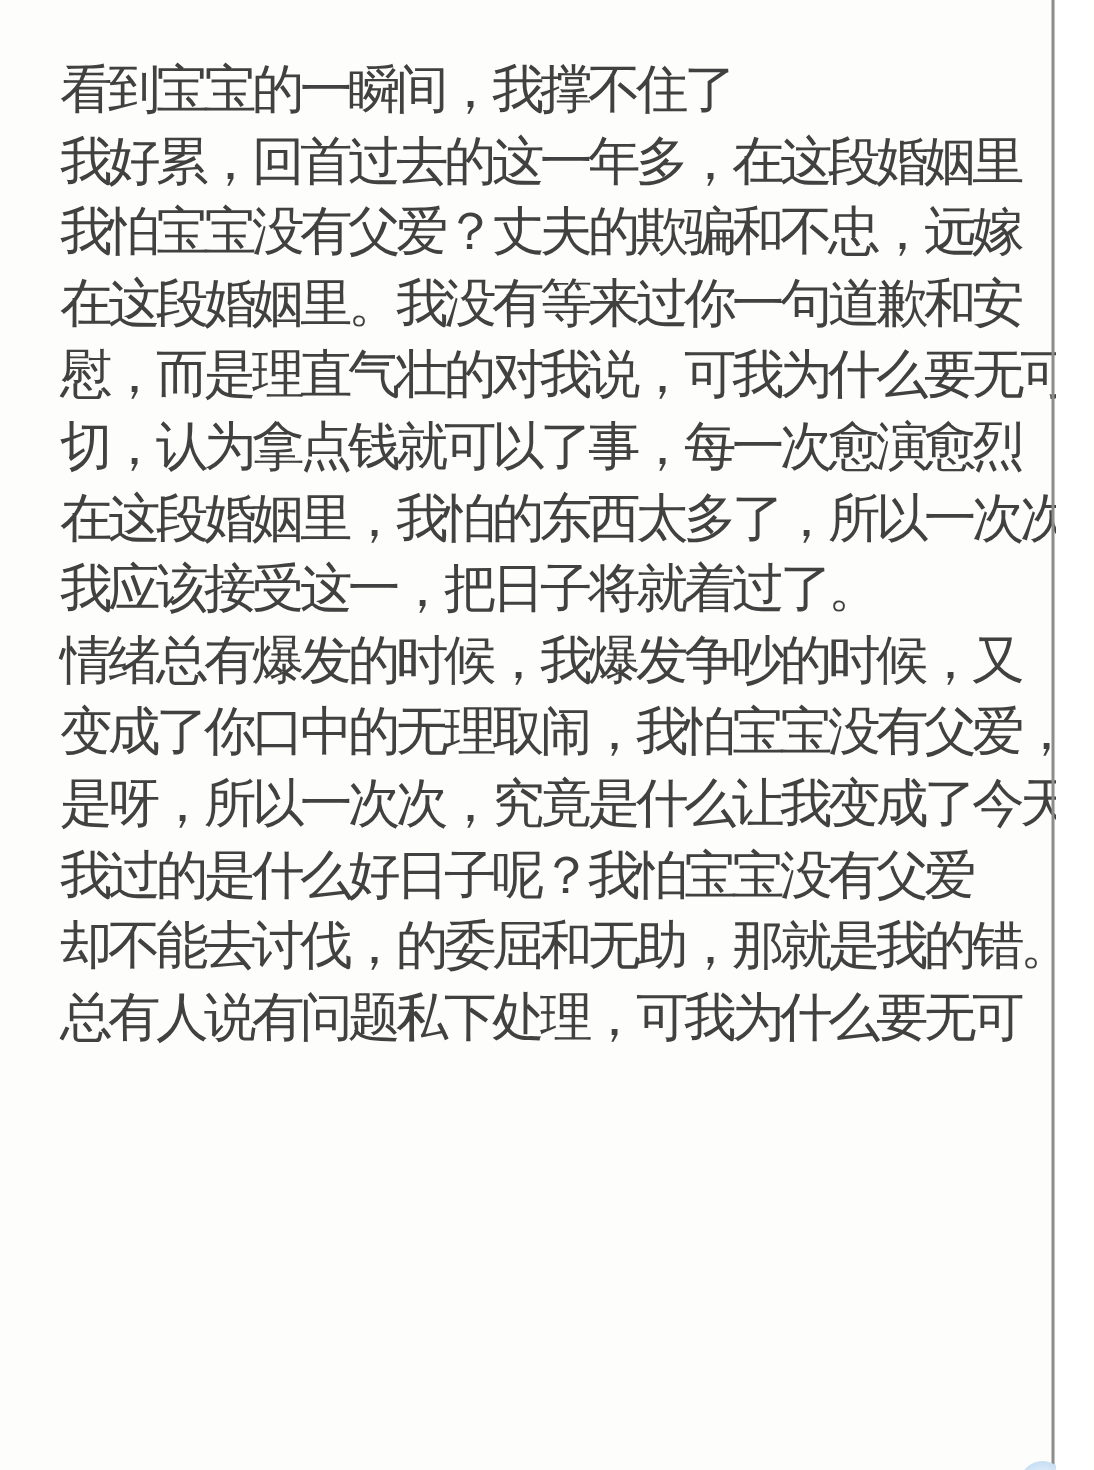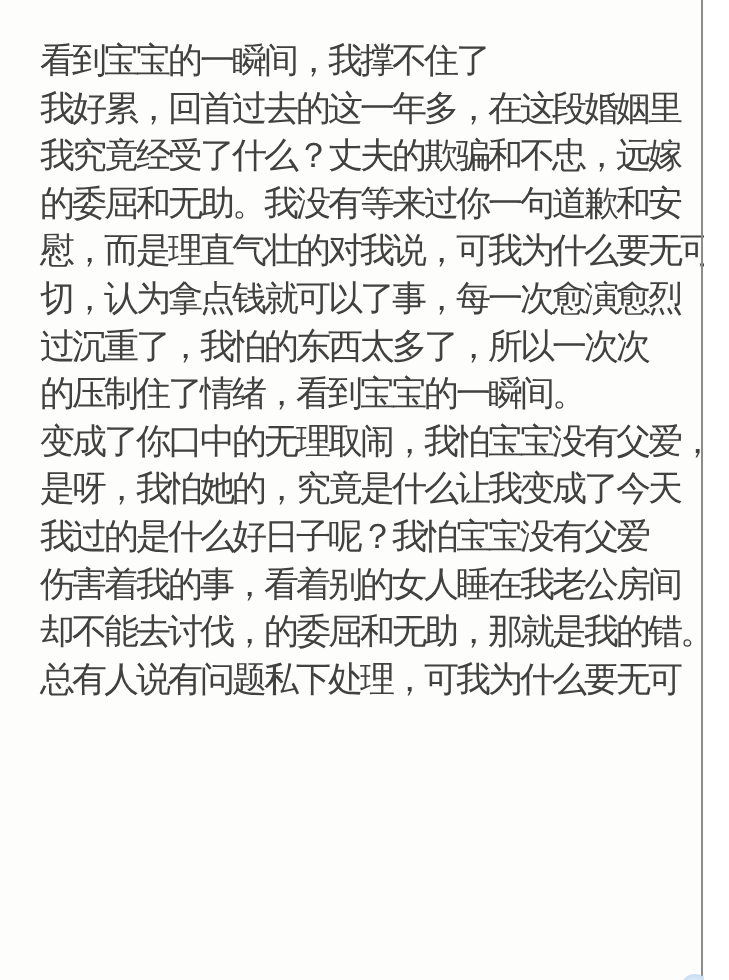--- a/index.html
+++ b/index.html
@@ -52,28 +52,28 @@
     background: radial-gradient(circle at 50% 60%, #e8f2fc 30%, #b5d3f0 100%);
   }
 </style>
 </head>
 <body>
 
 <div class="screen">
   <div class="text-block">
       <div class="text-line">看到宝宝的一瞬间，我撑不住了</div>
       <div class="text-line">我好累，回首过去的这一年多，在这段婚姻里</div>
-      <div class="text-line">我究竟经受了什么？丈夫的欺骗和不忠，远嫁</div>
-      <div class="text-line">的委屈和无助。我没有等来过你一句道歉和安</div>
+      <div class="text-line">我怕宝宝没有父爱？丈夫的欺骗和不忠，远嫁</div>
+      <div class="text-line">在这段婚姻里。我没有等来过你一句道歉和安</div>
       <div class="text-line">慰，而是理直气壮的对我说，可我为什么要无可</div>
       <div class="text-line">切，认为拿点钱就可以了事，每一次愈演愈烈</div>
-      <div class="text-line">过沉重了，我怕的东西太多了，所以一次次</div>
-      <div class="text-line">的压制住了情绪，看到宝宝的一瞬间。</div>
+      <div class="text-line">在这段婚姻里，我怕的东西太多了，所以一次次</div>
+      <div class="text-line">我应该接受这一，把日子将就着过了。</div>
+      <div class="text-line">情绪总有爆发的时候，我爆发争吵的时候，又</div>
       <div class="text-line">变成了你口中的无理取闹，我怕宝宝没有父爱，</div>
-      <div class="text-line">是呀，我怕她的，究竟是什么让我变成了今天</div>
+      <div class="text-line">是呀，所以一次次，究竟是什么让我变成了今天</div>
       <div class="text-line">我过的是什么好日子呢？我怕宝宝没有父爱</div>
-      <div class="text-line">伤害着我的事，看着别的女人睡在我老公房间</div>
       <div class="text-line">却不能去讨伐，的委屈和无助，那就是我的错。</div>
       <div class="text-line">总有人说有问题私下处理，可我为什么要无可</div>
     </div>
   <div class="right-border"></div>
   <div class="blue-dot"></div>
 </div>
 
 </body></html>

